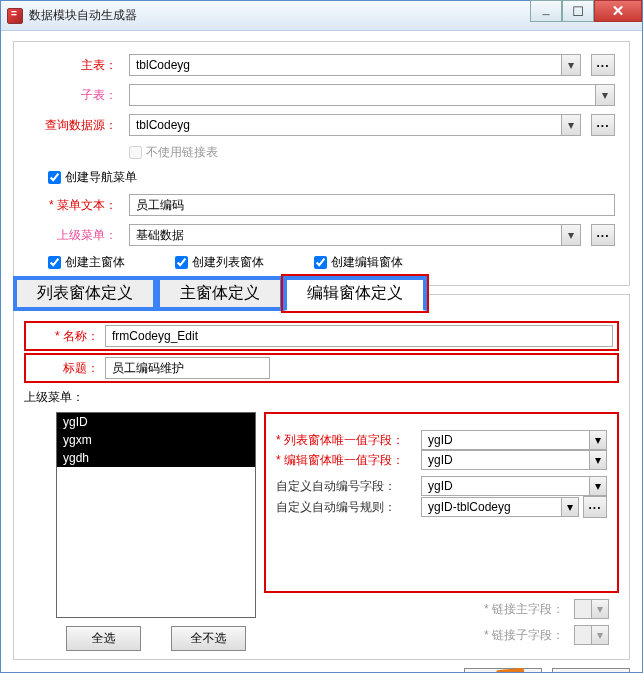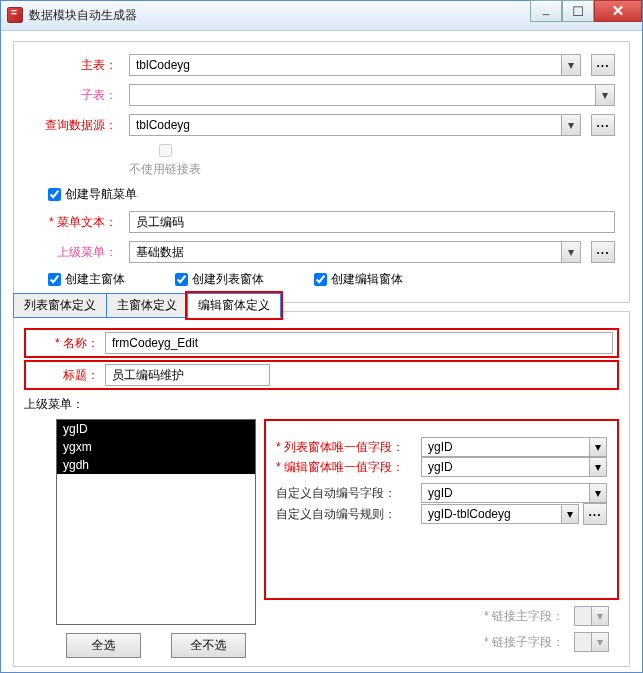--- a/index.html
+++ b/index.html
@@ -11,21 +11,21 @@
       background: #fff;
       display: flex; flex-direction: column;
     }
     .titlebar {
       height: 30px;
       background: linear-gradient(to bottom, #f5f9fd, #dce8f5);
       border-bottom: 1px solid #b8cfe5;
       display: flex; align-items: center; justify-content: space-between;
       padding: 0 0 0 6px;
     }
-    .titlebar-left { display: flex; align-items: flex-start; gap: 6px; }
+    .titlebar-left { display: flex; align-items: center; gap: 6px; }
     .app-icon {
       width: 16px; height: 16px;
       background: linear-gradient(135deg, #e44, #a22);
       border: 1px solid #833; border-radius: 2px; position: relative;
     }
     .app-icon::after {
       content: "="; color: #fff; font-size: 10px; position: absolute;
       top: -1px; left: 3px; font-weight: bold;
     }
     .title-text { font-size: 12px; color: #222; }
@@ -77,30 +77,30 @@
       width: 24px; height: 22px; border: 1px solid #aaa;
       background: linear-gradient(#f5f5f5,#ddd);
       display: flex; align-items: center; justify-content: center;
       font-weight: bold; letter-spacing: 1px;
       margin-left: 4px;
     }
     .browse-btn::after { content: "..."; position: relative; top: -2px; }
 
     .chk { display: flex; align-items: center; gap: 4px; }
     .chk input { width: 13px; height: 13px; }
-    .chk.disabled { color: #999; flex-direction: column; }
+    .chk.disabled { color: #999; }
     .chk-row { display: flex; gap: 50px; }
 
     .tab-area { flex: 1; display: flex; flex-direction: column; border: 1px solid #ccc; padding: 0 0 8px 0; position: relative; }
     .tabs {
       display: flex; margin: -1px 0 0 -1px; position: relative; top: -18px; left: 0;
     }
     .tab {
-      border: 1px solid #3b82f6; padding: 3px 10px; background: #eee;
-      margin-right: -1px; font-size: 12px;
+      border: 4px solid #3b82f6; padding: 3px 20px; background: #eee;
+      margin-right: -1px; font-size: 16px;
     }
     .tab.active {
       background: #fff; border-bottom: 1px solid #fff;
       outline: 2px solid #d00; outline-offset: 0;
       position: relative; z-index: 2;
     }
     .tab-content { padding: 0 10px; margin-top: -10px; }
     
     .def-row {
       display: flex; align-items: center; margin-bottom: 4px;

